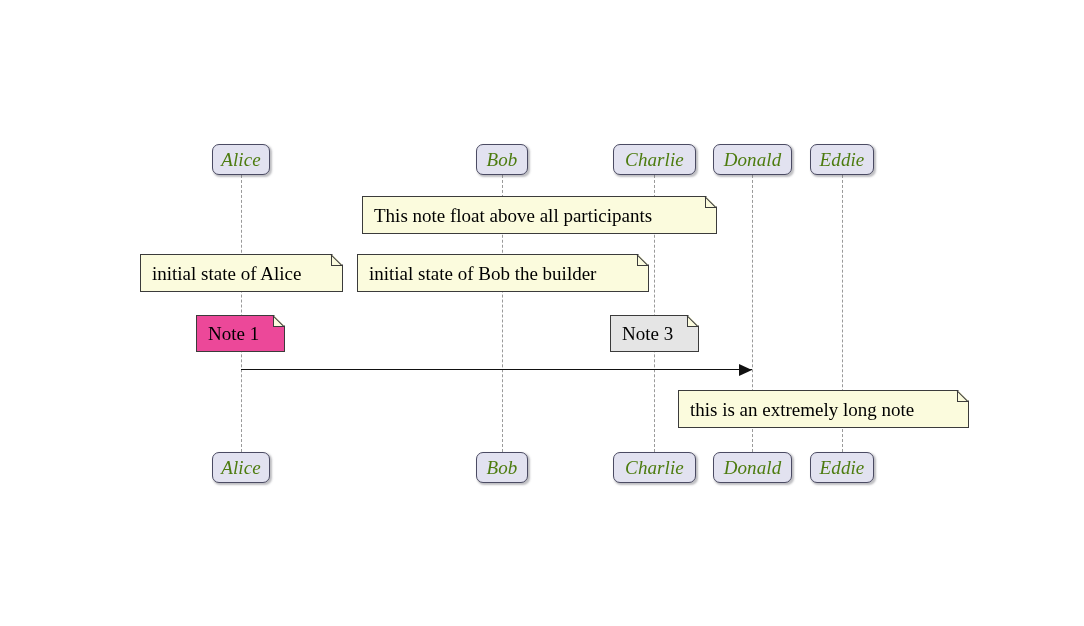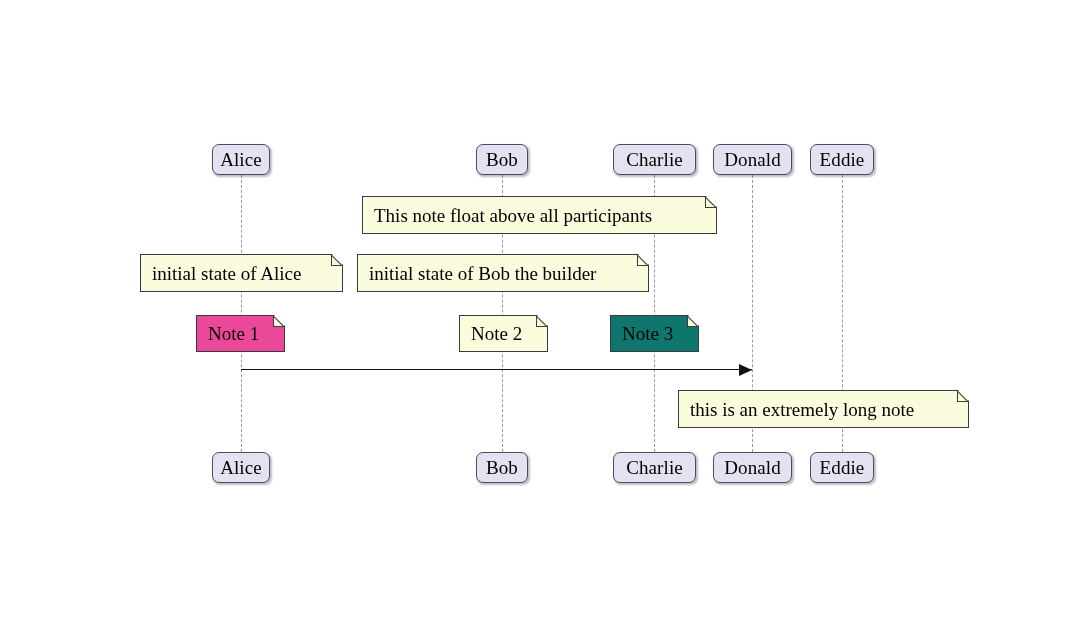--- a/index.html
+++ b/index.html
@@ -39,24 +39,25 @@
     box-sizing: border-box;
     background: #e2e2f0;
     border: 1px solid #4b4b63;
     border-radius: 7px;
     display: flex;
     align-items: center;
     justify-content: center;
     font-size: 19px;
     line-height: 1;
     letter-spacing: 0.1px;
-    color: #000000;
+    color: #4d7c0f;
     z-index: 5;
     box-shadow: 1.5px 1.5px 2px rgba(100,100,110,0.42);
     white-space: nowrap;
+    font-style: italic;
   }
 
   
   .note {
     position: absolute;
     box-sizing: border-box;
     background: #fbfbdd;
     border: 1px solid #3b3b3b;
     z-index: 6;
     display: flex;
@@ -165,25 +166,21 @@
       <span class="fold"></span>
     </div>
     <div class="note" style="left: 140px; top: 254px; width: 203px; height: 38px; background: rgb(251, 251, 221); border-color: rgb(59, 59, 59);">
       <span class="note-label">initial state of Alice</span>
       <span class="fold"></span>
     </div>
     <div class="note" style="left: 196px; top: 315px; width: 89px; height: 37px; background: #ec4899; border-color: rgb(59, 59, 59);">
       <span class="note-label">Note 1</span>
       <span class="fold"></span>
     </div>
-    <div class="note" style="left: 459px; top: 315px; width: 89px; height: 37px; background: rgb(251, 251, 221); border-color: rgb(59, 59, 59);">
-      <span class="note-label">Note 2</span>
-      <span class="fold"></span>
-    </div>
-    <div class="note" style="left: 610px; top: 315px; width: 89px; height: 37px; background: #0f766e; border-color: rgb(59, 59, 59);">
+    <div class="note" style="left: 610px; top: 315px; width: 89px; height: 37px; background: #e5e5e5; border-color: rgb(59, 59, 59);">
       <span class="note-label">Note 3</span>
       <span class="fold"></span>
     </div>
     <div class="note" style="left: 650px; top: 390px; width: 291px; height: 38px; background: rgb(251, 251, 221); border-color: rgb(59, 59, 59); margin-left: 28px;">
       <span class="note-label">this is an extremely long note</span>
       <span class="fold"></span>
     </div>
     <div class="message-line" style="left: 241px; top: 369px; width: 511px; border-top-color: rgb(17, 17, 17); border-top-style: solid;"></div>
     <div class="message-arrowhead" style="left: 739px; top: 364px; border-left-color: rgb(17, 17, 17);"></div>
   </div>

